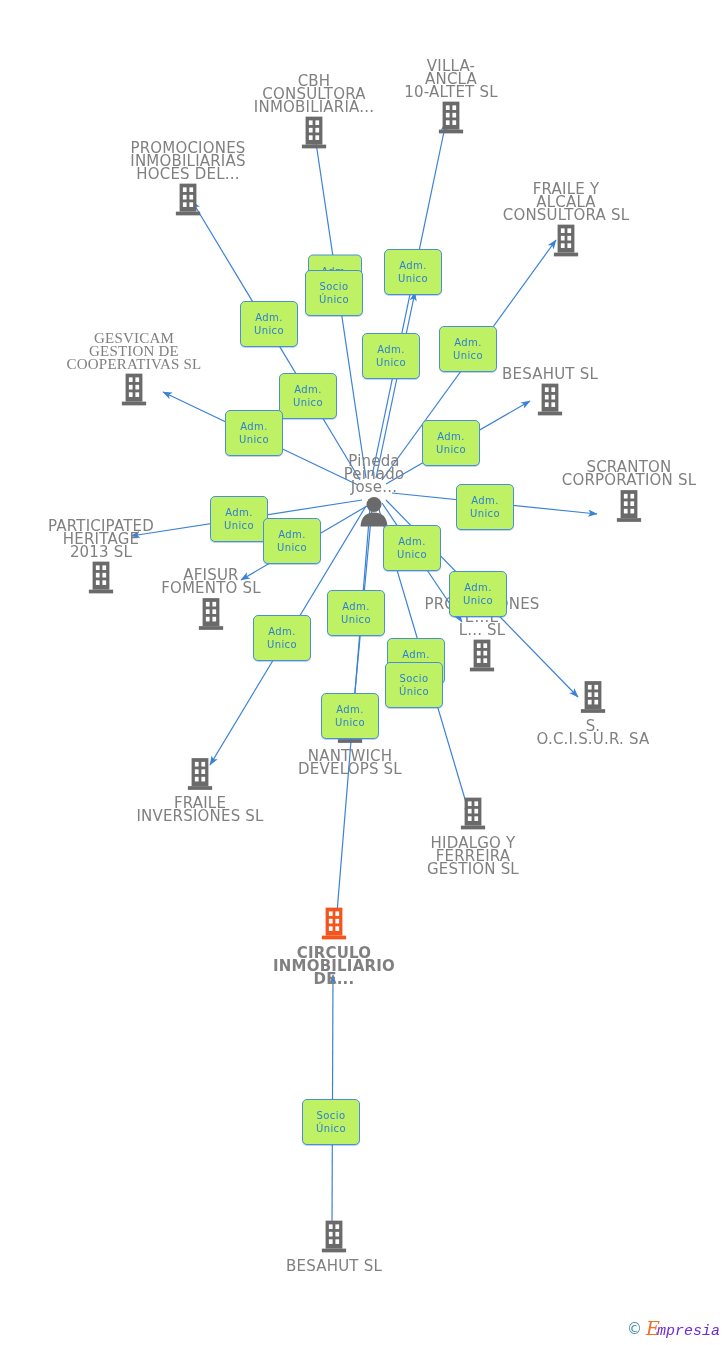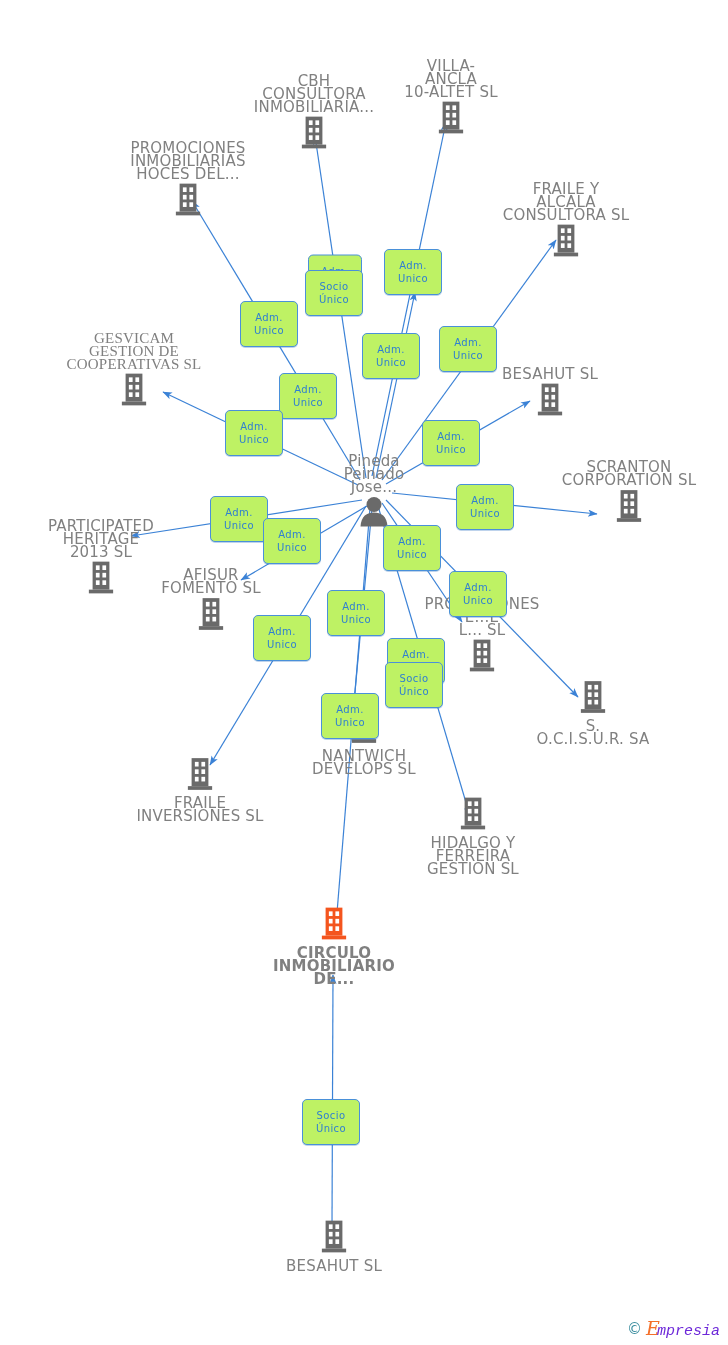--- a/index.html
+++ b/index.html
@@ -230,21 +230,21 @@
             <rect x="9.5" y="5" width="4" height="5" fill="#fff"></rect>
             <rect x="16.5" y="5" width="4" height="5" fill="#fff"></rect>
             <rect x="9.5" y="13" width="4" height="5" fill="#fff"></rect>
             <rect x="16.5" y="13" width="4" height="5" fill="#fff"></rect>
             <rect x="9.5" y="21" width="4" height="5" fill="#fff"></rect>
             <rect x="16.5" y="21" width="4" height="5" fill="#fff"></rect>
           </svg></span>
         <div class="lbl">FRAILE
 INVERSIONES SL</div>
       </div>
-      <div class="node" style="left: 364px; top: 743px;">
+      <div class="node" style="left: 350px; top: 743px;">
         <span class="ico"><svg width="28" height="34" viewBox="0 0 30 36" xmlns="http://www.w3.org/2000/svg">
             <rect x="6" y="1" width="18" height="30" fill="#6a6a6a"></rect>
             <rect x="2" y="31" width="26" height="4" fill="#6a6a6a"></rect>
             <rect x="9.5" y="5" width="4" height="5" fill="#fff"></rect>
             <rect x="16.5" y="5" width="4" height="5" fill="#fff"></rect>
             <rect x="9.5" y="13" width="4" height="5" fill="#fff"></rect>
             <rect x="16.5" y="13" width="4" height="5" fill="#fff"></rect>
             <rect x="9.5" y="21" width="4" height="5" fill="#fff"></rect>
             <rect x="16.5" y="21" width="4" height="5" fill="#fff"></rect>
           </svg></span>

